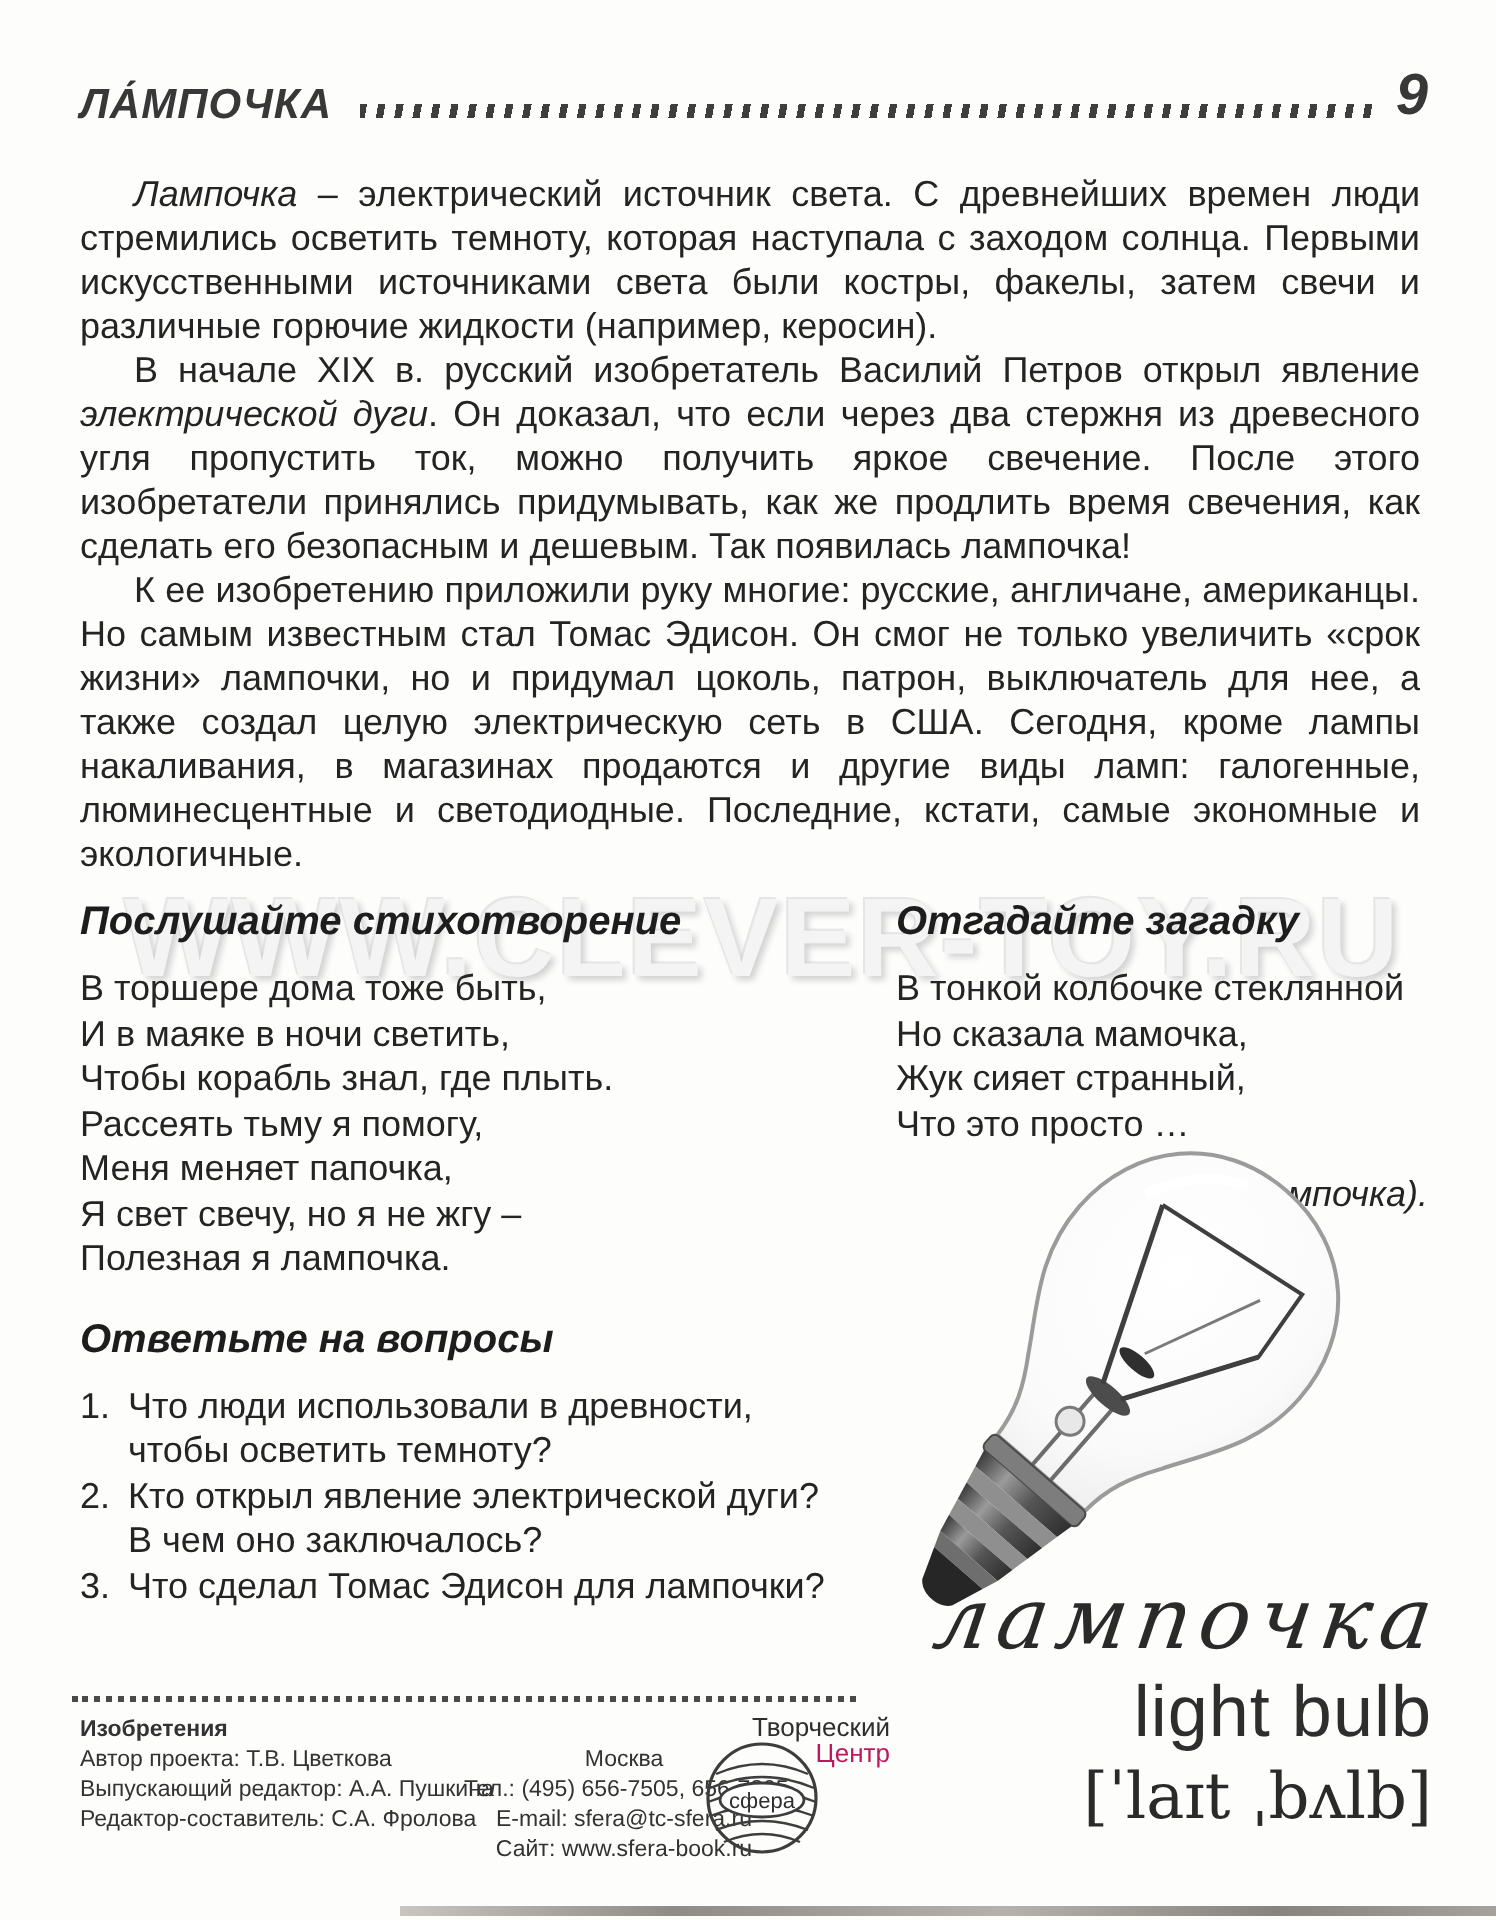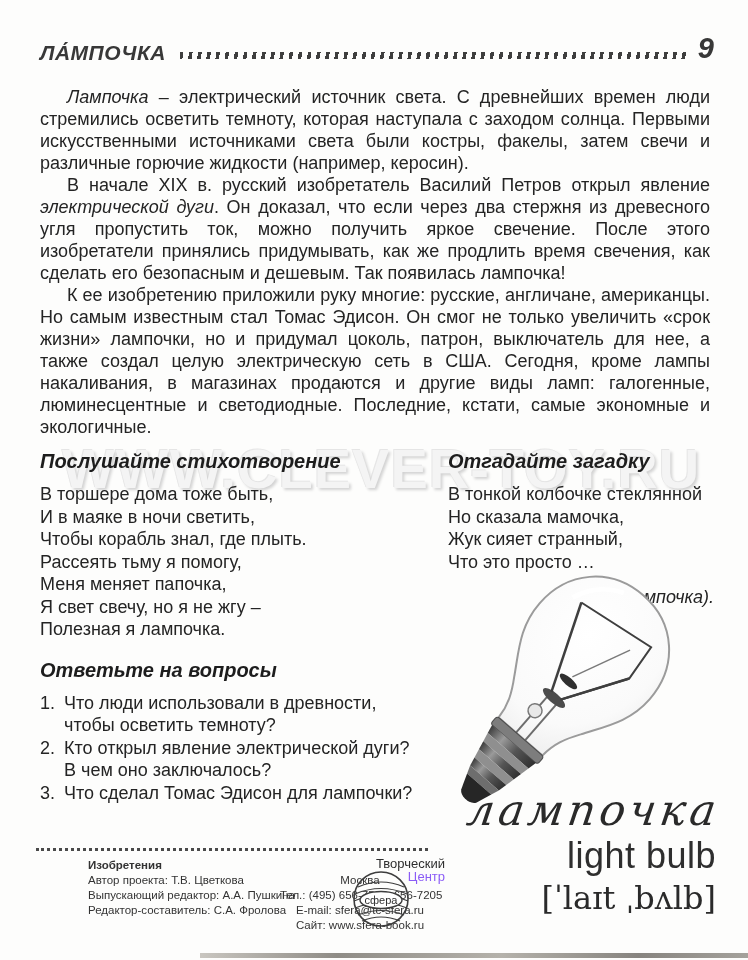--- a/index.html
+++ b/index.html
@@ -77,29 +77,29 @@
   }
   
   .footer-rule {
     position:absolute; left:36px; top:848px; width:392px;
     border-top:3px dotted #4a4a4a; z-index:1;
   }
   .footer {
     position:absolute; left:40px; top:858px; width:420px; z-index:1;
     display:flex; color:#333;
   }
-  .footer .fcol1 { width:192px;margin-left:48px; }
+  .footer .fcol1 { width:192px; }
   .footer .fcol2 { width:160px; padding-top:15px;text-align:center; }
   .footer .fline { font-size:11.5px; line-height:15px; white-space:nowrap; }
   .footer .fbold { font-weight:bold; }
   .logo {
     position:absolute; left:350px; top:856px; width:95px; height:75px; z-index:1;
   }
   .logo .l1 { position:absolute; right:0; top:0;  font-size:13px; color:#2e2e2e; white-space:nowrap; }
-  .logo .l2 { position:absolute; right:0; top:13px; font-size:13px; color:#8b5cf6; }
+  .logo .l2 { position:absolute; right:0; top:13px; font-size:13px; color:#be185d; }
   .logo svg { position:absolute; left:0; top:12px; }
   
   .scan-strip {
     position:absolute; left:200px; right:0; top:953px; height:5px; z-index:3;
     background:linear-gradient(90deg,#c9c6c0,#8f8c86 25%,#b5b2ab 55%,#87847f 80%,#a5a29c);
   }
 </style>
 </head>
 <body>
 

